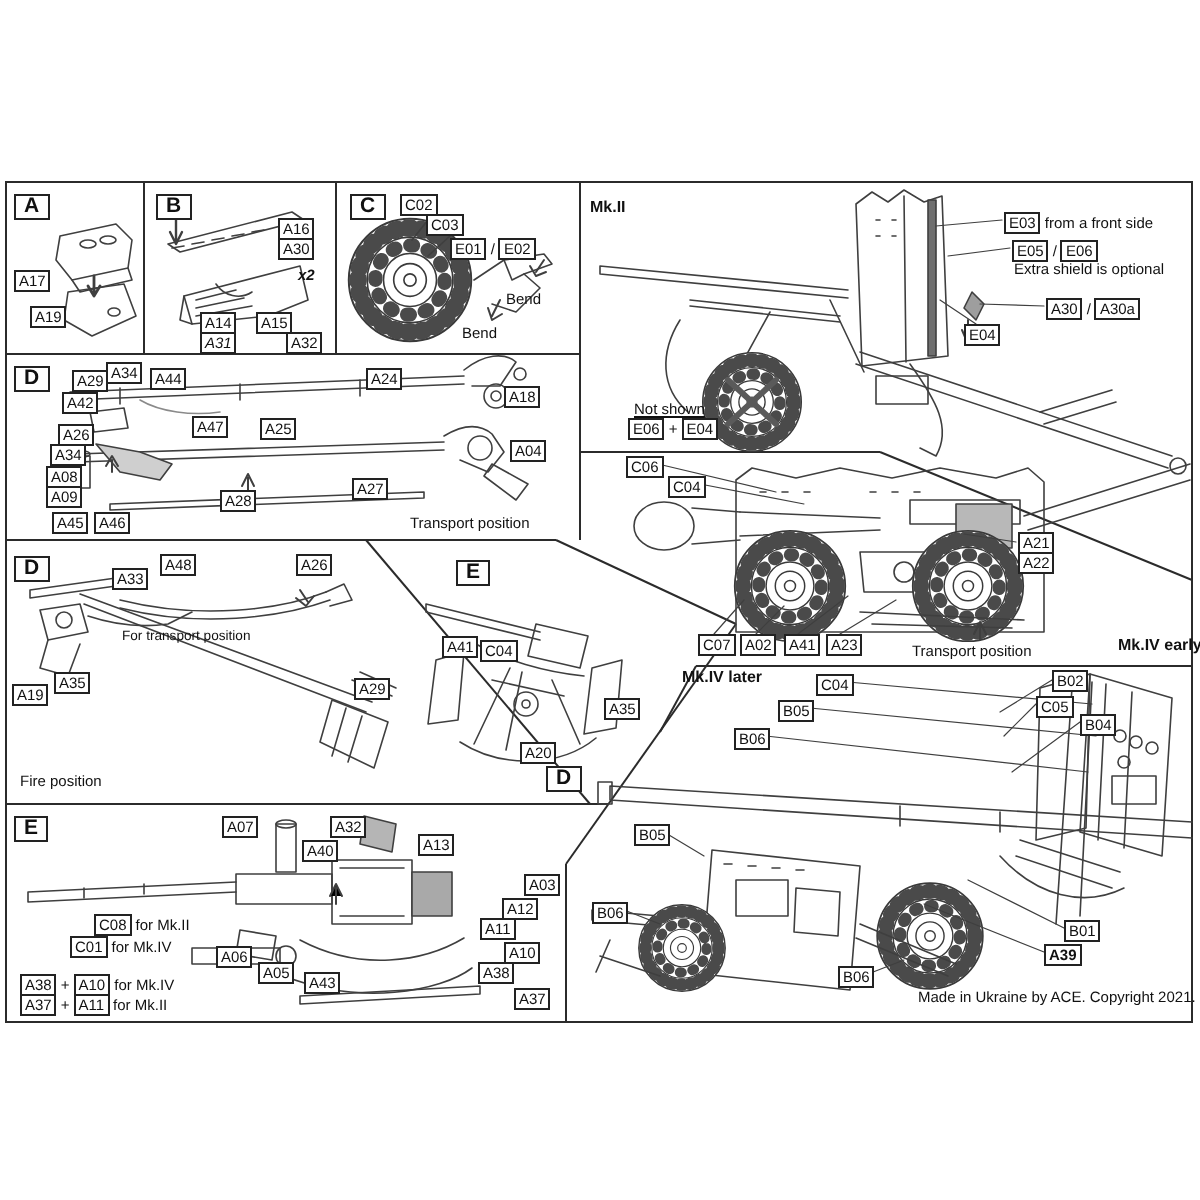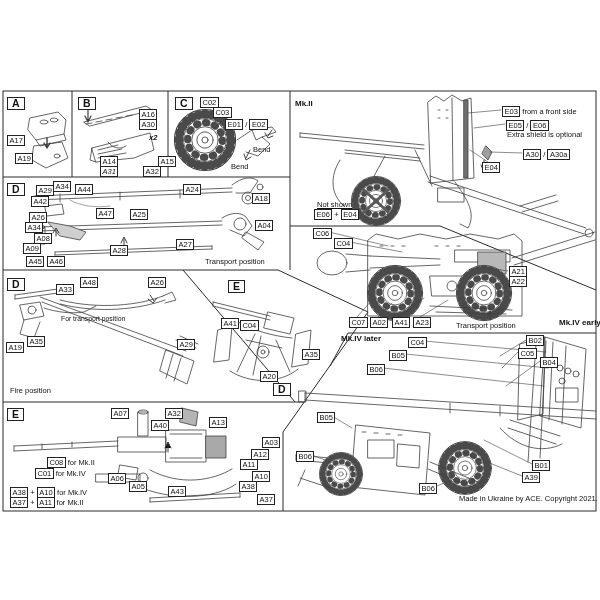--- a/index.html
+++ b/index.html
@@ -264,21 +264,21 @@
       </div>
       <div class="lbl parts" style="left: 139px; top: 119px;">
         <span class="bx">A30</span>
       </div>
       <div class="lbl parts" style="left: 100px; top: 156px;">
         <span class="bx">A14</span>
       </div>
       <div class="lbl parts" style="left: 100px; top: 166px; font-style: italic;">
         <span class="bx">A31</span>
       </div>
-      <div class="lbl parts" style="left: 158px; top: 156px;">
+      <div class="lbl parts" style="left: 128px; top: 156px;">
         <span class="bx">A15</span>
       </div>
       <div class="lbl parts" style="left: 143px; top: 166px;">
         <span class="bx">A32</span>
       </div>
       <div class="lbl section" style="left: 175px; top: 97px;">
         <span class="bx">C</span>
       </div>
       <div class="lbl parts" style="left: 200px; top: 97px;">
         <span class="bx">C02</span>
@@ -317,21 +317,21 @@
       </div>
       <div class="lbl parts" style="left: 130px; top: 209px;">
         <span class="bx">A25</span>
       </div>
       <div class="lbl parts" style="left: 29px; top: 212px;">
         <span class="bx">A26</span>
       </div>
       <div class="lbl parts" style="left: 25px; top: 222px;">
         <span class="bx">A34</span>
       </div>
-      <div class="lbl parts" style="left: 34px; top: 233px; align-items: center;">
+      <div class="lbl parts" style="left: 23px; top: 233px; align-items: center;">
         <span class="bx">A08</span>
       </div>
       <div class="lbl parts" style="left: 23px; top: 243px;">
         <span class="bx">A09</span>
       </div>
       <div class="lbl parts" style="left: 110px; top: 245px;">
         <span class="bx">A28</span>
       </div>
       <div class="lbl parts" style="left: 26px; top: 256px;">
         <span class="bx">A45</span>
@@ -439,21 +439,21 @@
       <div class="lbl parts" style="left: 35px; top: 468px;">
         <span class="bx">C01</span>
         <span class="tx">for Mk.IV</span>
       </div>
       <div class="lbl parts" style="left: 108px; top: 473px;">
         <span class="bx">A06</span>
       </div>
       <div class="lbl parts" style="left: 129px; top: 481px;">
         <span class="bx">A05</span>
       </div>
-      <div class="lbl parts" style="left: 168px; top: 486px;">
+      <div class="lbl parts" style="left: 152px; top: 486px;">
         <span class="bx">A43</span>
       </div>
       <div class="lbl parts" style="left: 10px; top: 487px;">
         <span class="bx">A38</span>
         <span class="tx">+</span>
         <span class="bx">A10</span>
         <span class="tx">for Mk.IV</span>
       </div>
       <div class="lbl parts" style="left: 10px; top: 497px;">
         <span class="bx">A37</span>
@@ -548,20 +548,20 @@
       </div>
       <div class="lbl parts" style="left: 296px; top: 451px;">
         <span class="bx">B06</span>
       </div>
       <div class="lbl parts" style="left: 419px; top: 483px;">
         <span class="bx">B06</span>
       </div>
       <div class="lbl parts" style="left: 532px; top: 460px;">
         <span class="bx">B01</span>
       </div>
-      <div class="lbl parts" style="left: 522px; top: 472px;">
+      <div class="lbl parts" style="left: 522px; top: 472px; font-weight: bold;">
         <span class="bx">A39</span>
       </div>
       <div class="lbl text" style="left: 458px; top: 494px;">
         <span class="tx">Made in Ukraine by ACE. Copyright 2021.</span>
       </div>
     </div>
 </div>
 
 </body></html>

